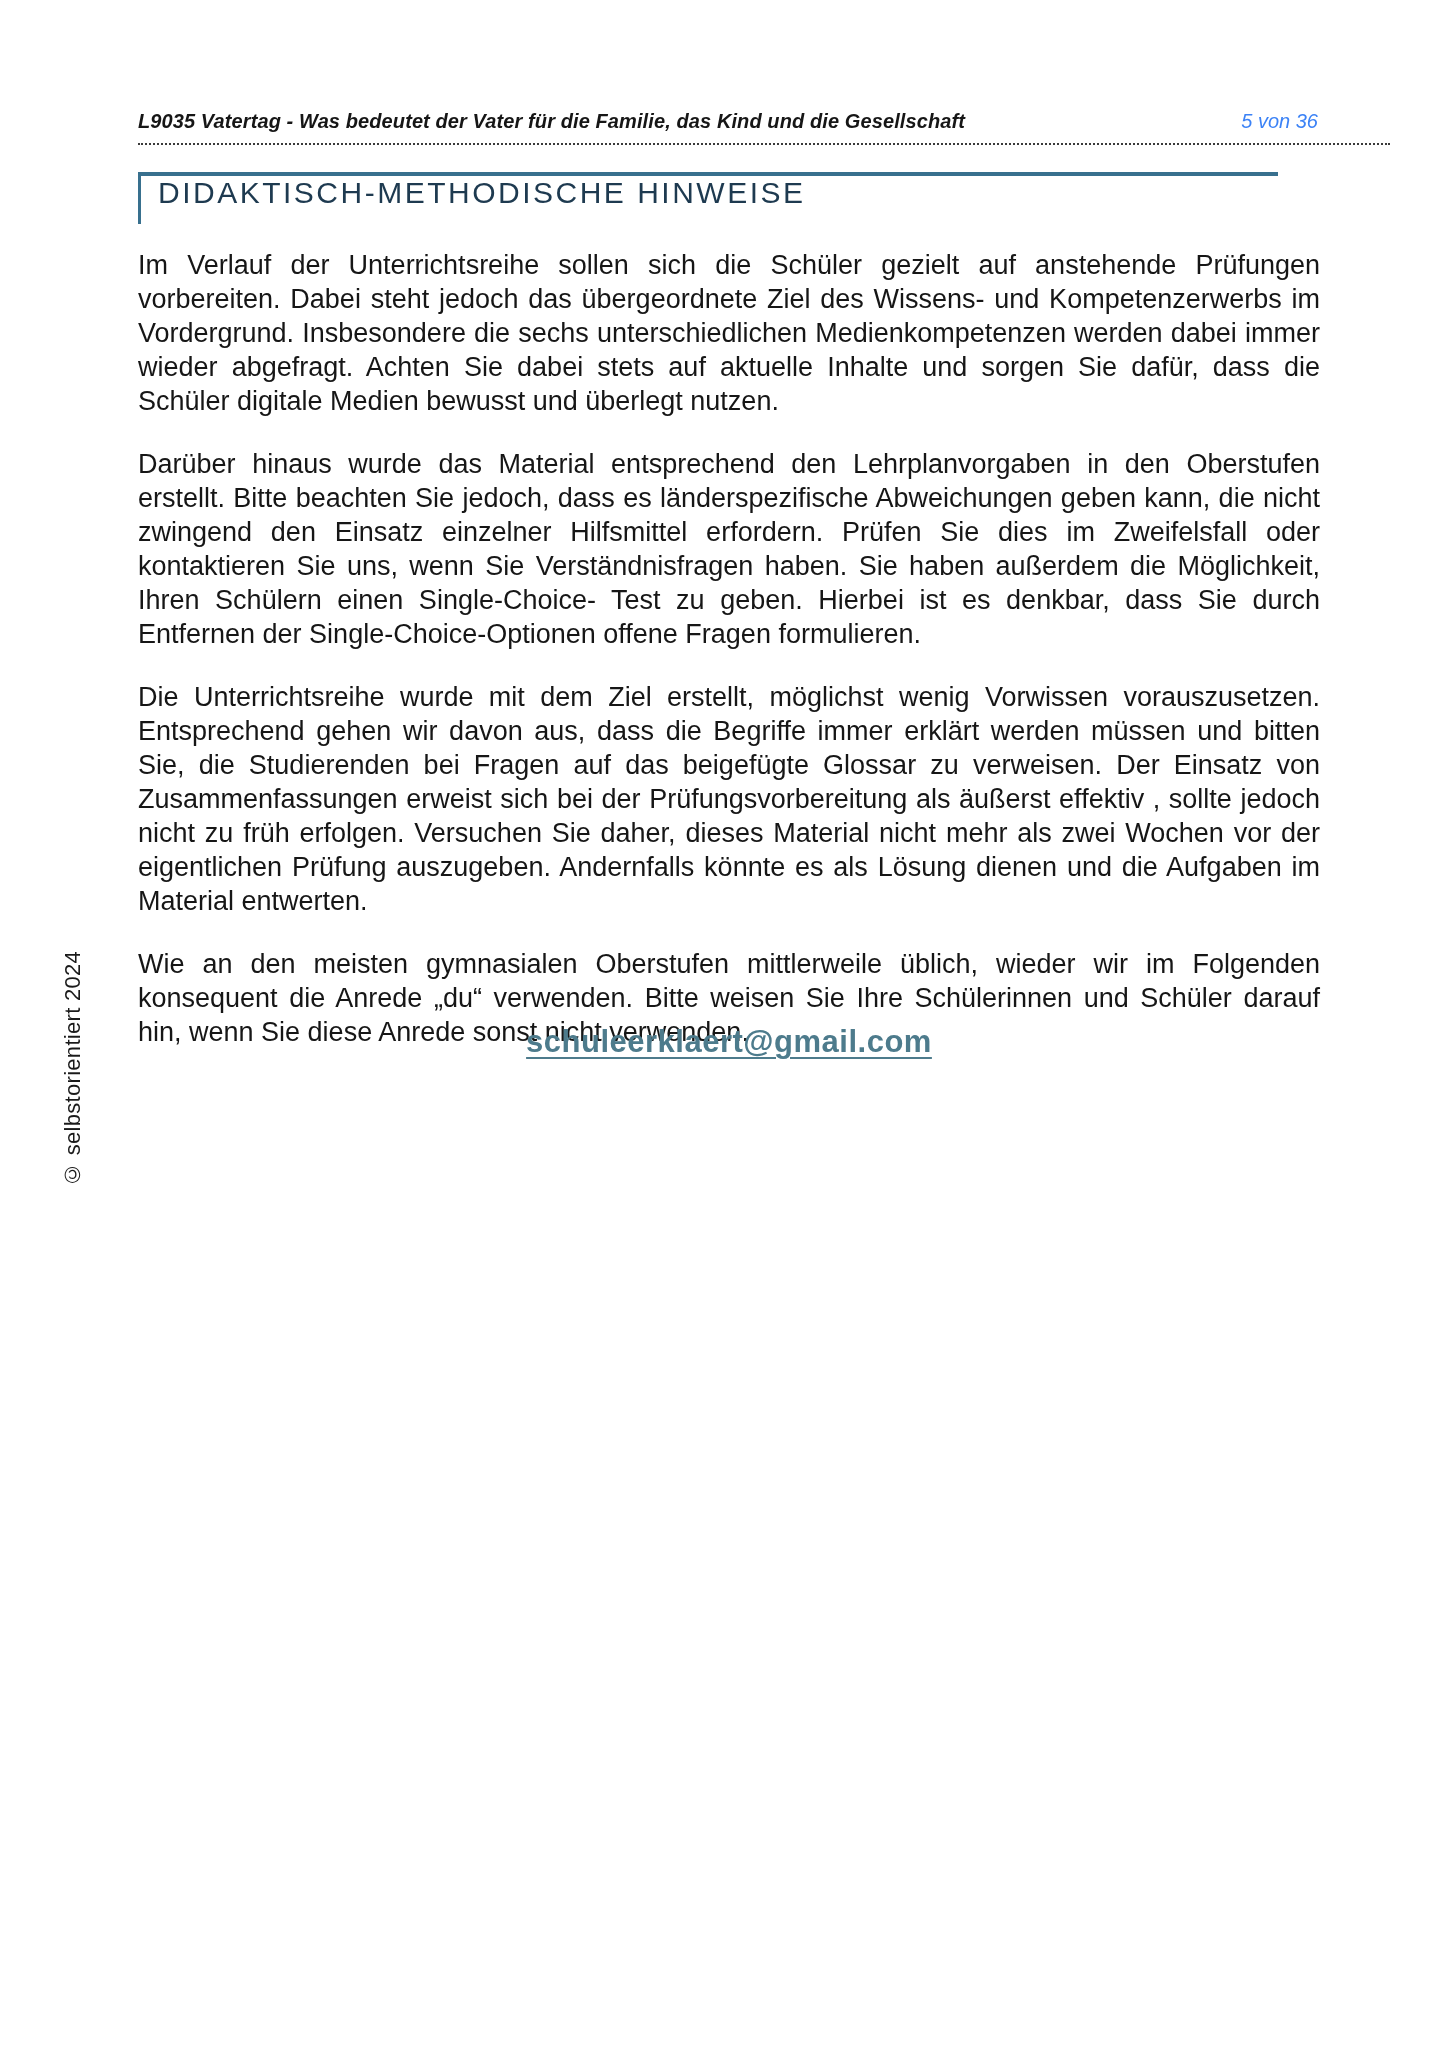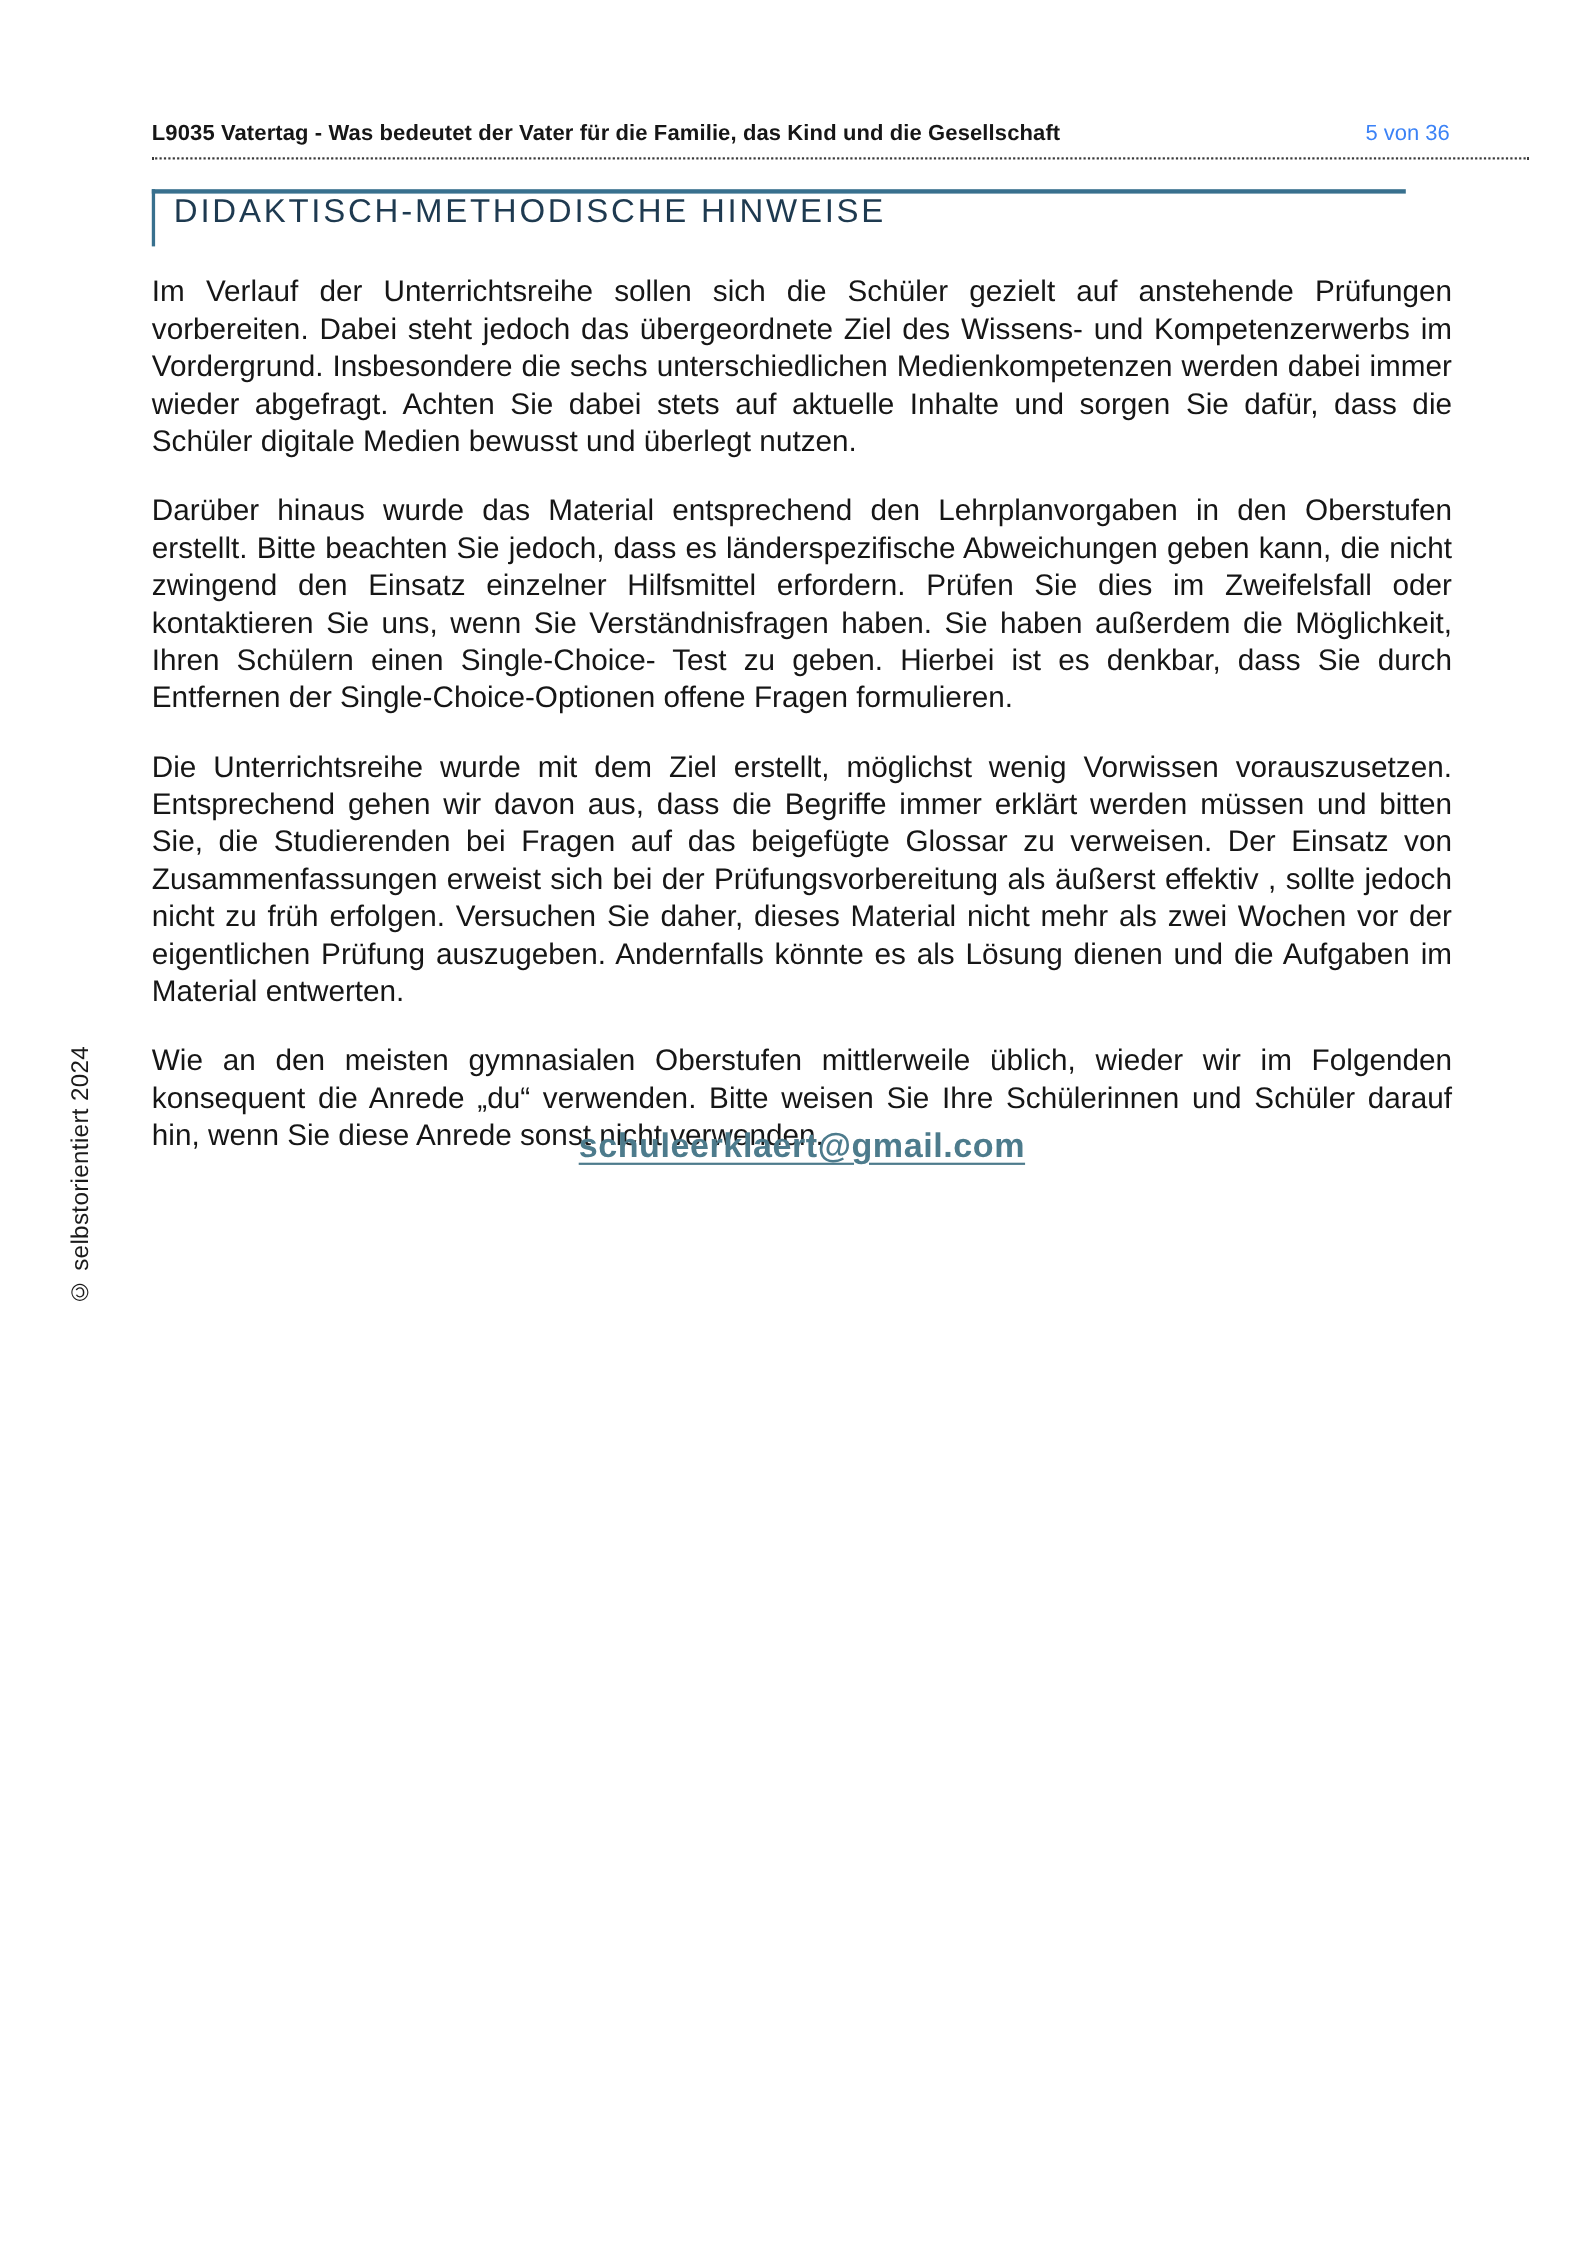--- a/index.html
+++ b/index.html
@@ -21,20 +21,21 @@
   .page-header {
     position: absolute;
     left: 138px;
     right: 58px;
     top: 110px;
     display: flex;
     justify-content: space-between;
     align-items: baseline;
     border-bottom: 2px dotted #3a3a3a;
     padding-bottom: 10px;
+    font-style: italic;
   }
   .page-header .doc-title {
     font-size: 20px;
     font-weight: 700;
     letter-spacing: 0.1px;
     color: #161616;
   }
   .page-header .page-num {
     font-size: 20px;
     font-weight: 400;

